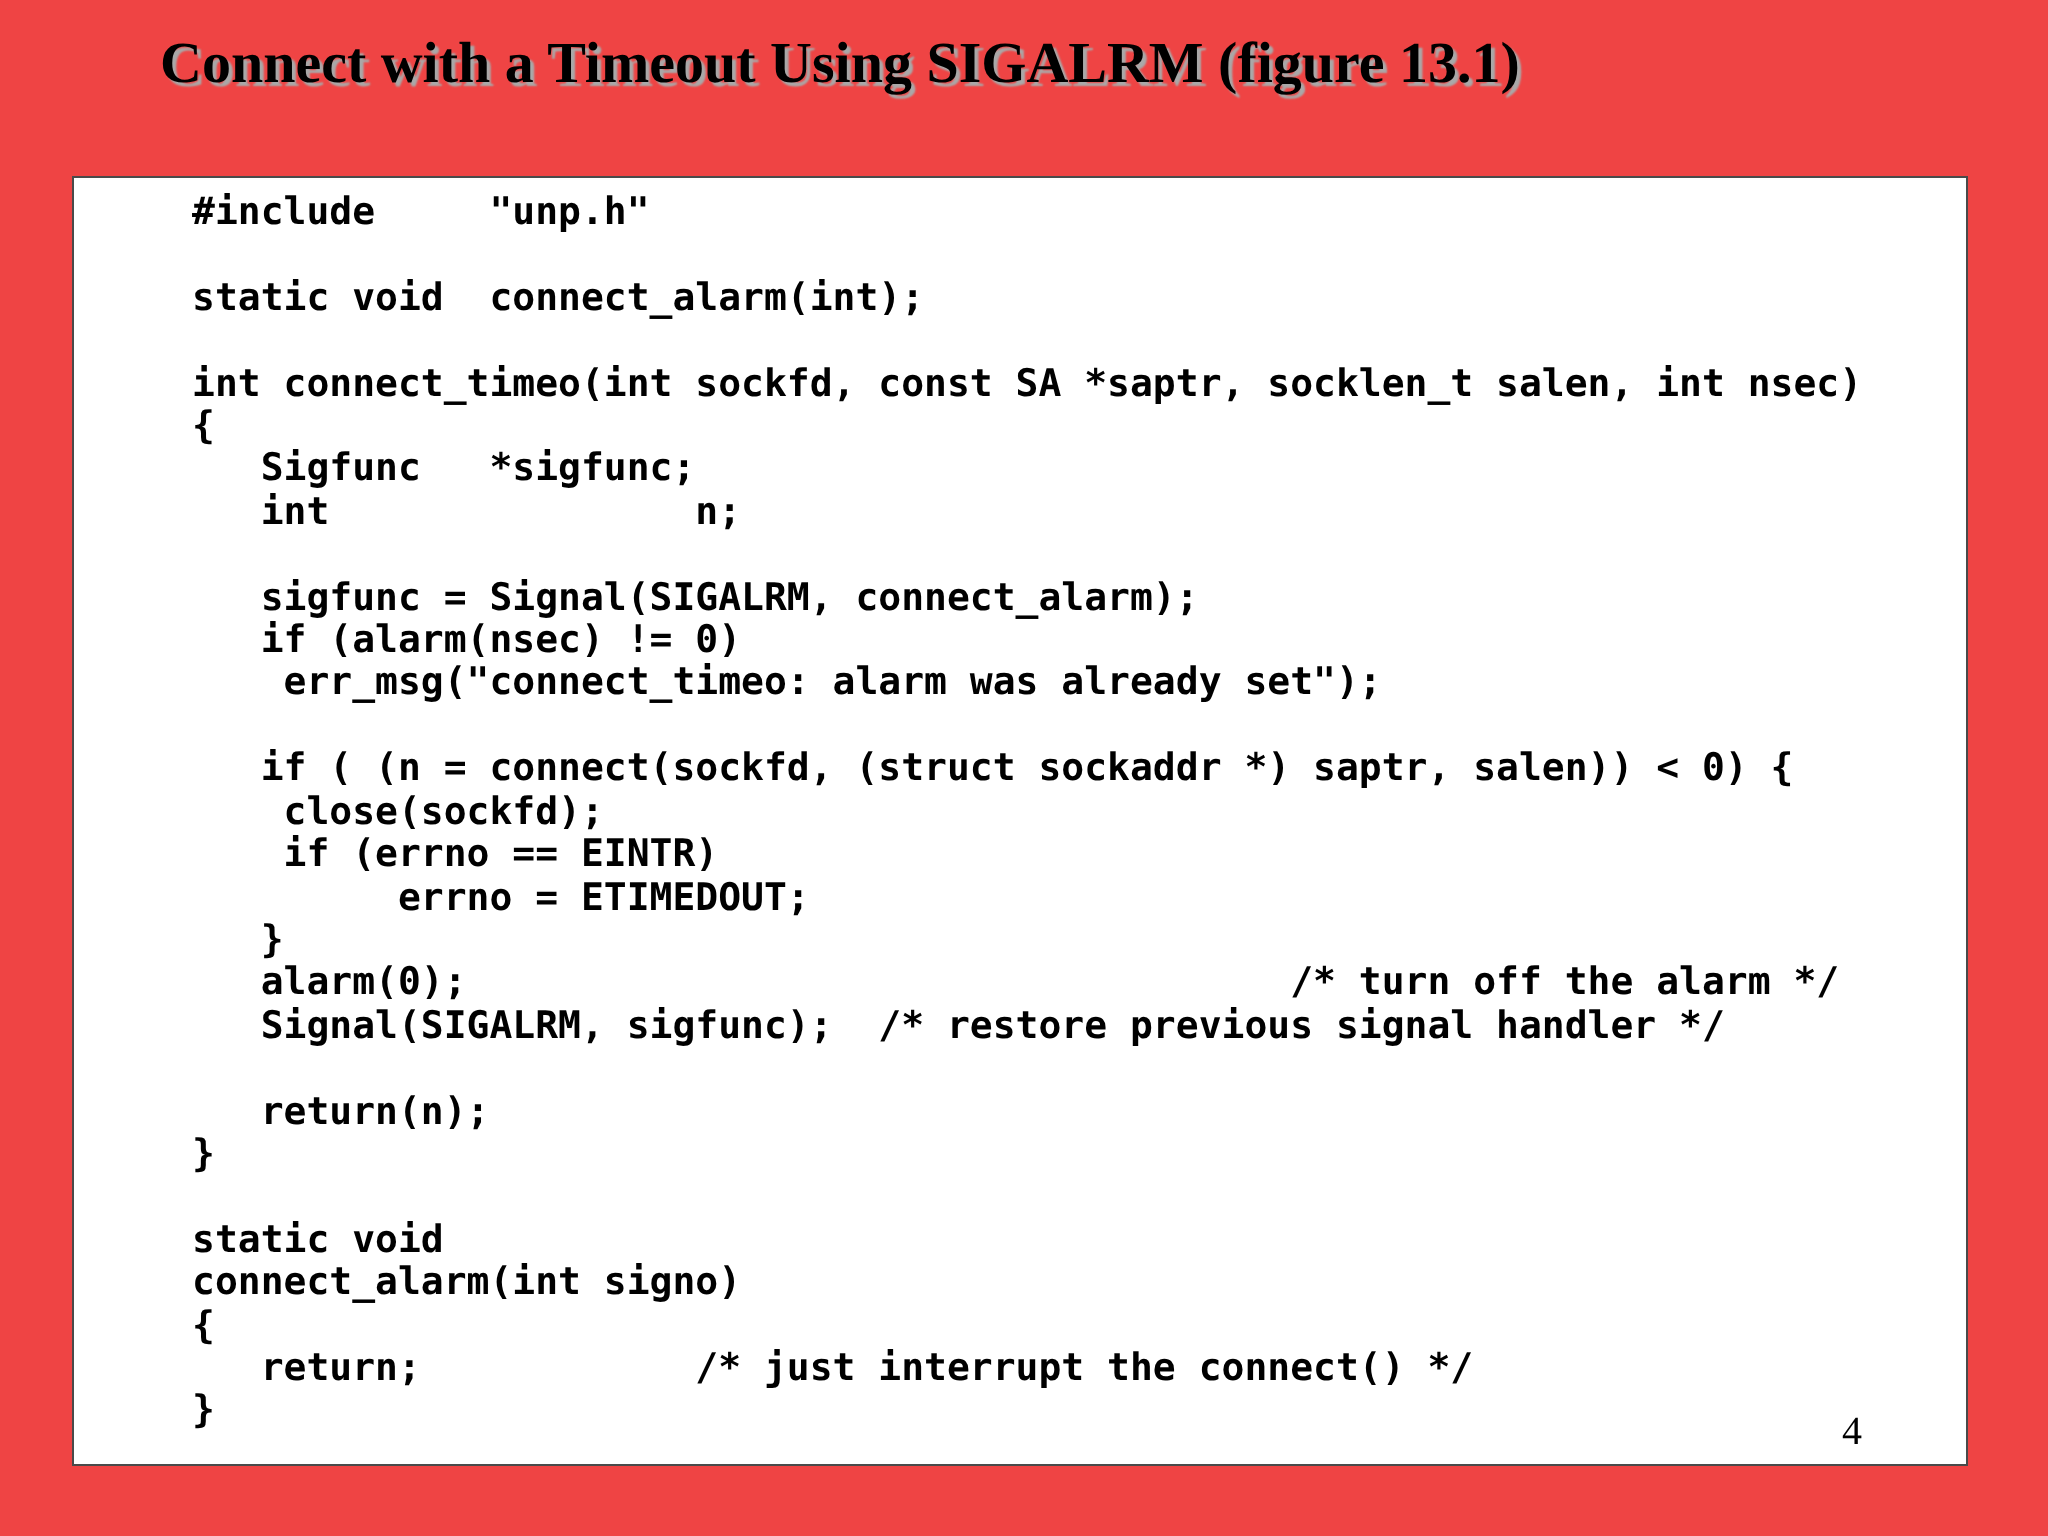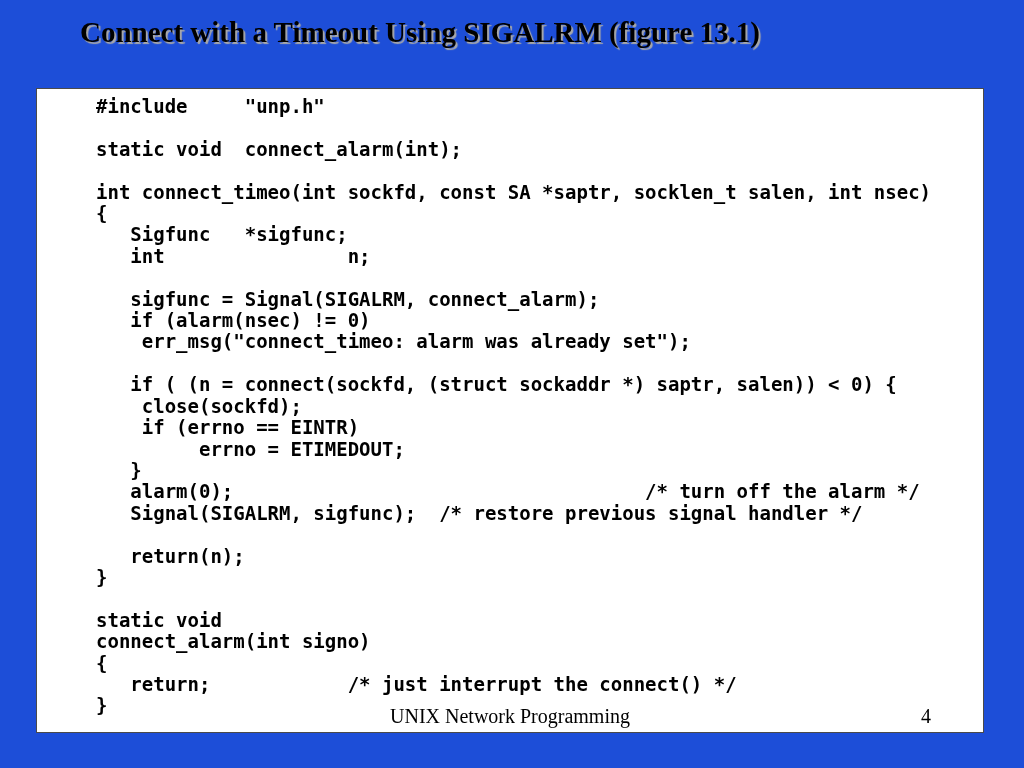--- a/index.html
+++ b/index.html
@@ -8,21 +8,21 @@
     background: #ffffff;
     width: 1024px;
     height: 768px;
     overflow: hidden;
     font-family: "Liberation Serif", serif;
   }
   .slide {
     position: relative;
     width: 1024px;
     height: 768px;
-    background: #1d4ed8;
+    background: #ef4444;
   }
   .title {
     position: absolute;
     left: 80px;
     top: 16px;
     margin: 0;
     font-family: "Liberation Serif", serif;
     font-weight: bold;
     font-size: 29px;
     color: #000000;
@@ -102,19 +102,18 @@
    return(n);
 }
 
 static void
 connect_alarm(int signo)
 {
    return;            /* just interrupt the connect() */
 }</pre>
 
     <div class="footer">
-      <span class="book">UNIX Network Programming</span>
       <span class="page">4</span>
     </div>
 
   </div>
 
 </div>
 
 </body></html>

